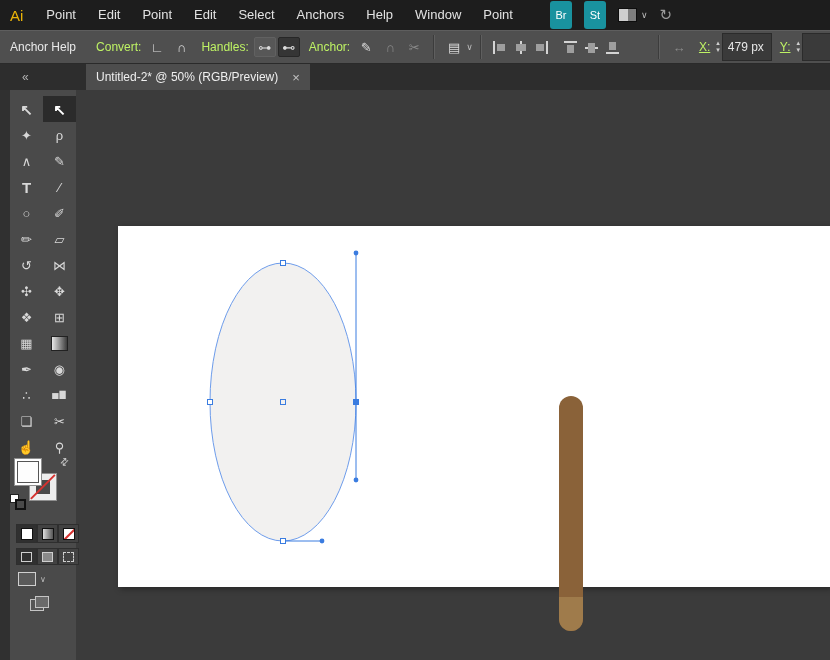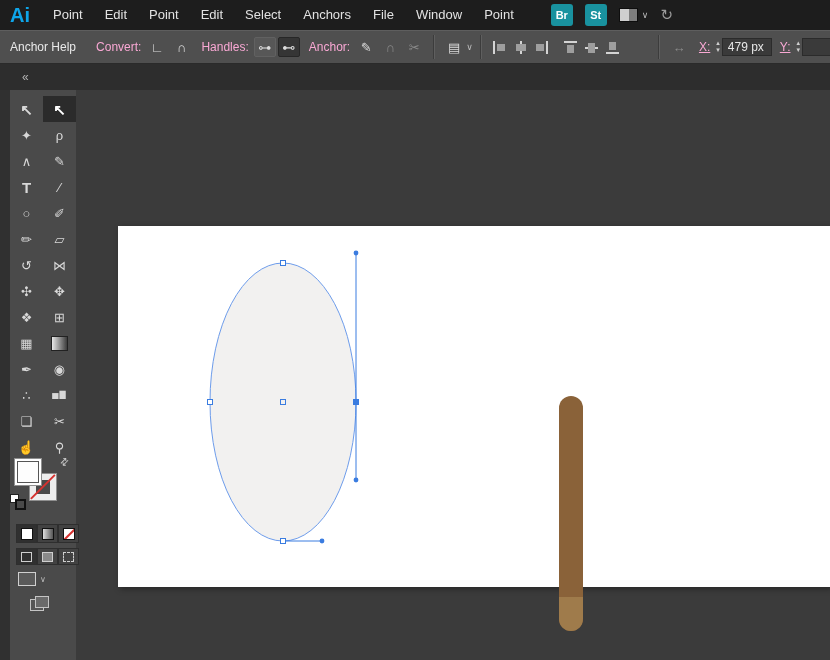--- a/index.html
+++ b/index.html
@@ -4,55 +4,55 @@
 <style>
   html,body{margin:0;padding:0}
   body{
     width:830px;height:660px;position:relative;overflow:hidden;
     background:#3b3b3b;font-family:"Liberation Sans",sans-serif;
     -webkit-font-smoothing:antialiased;user-select:none;
   }
   
   .menu-bar{position:absolute;left:0;top:0;width:830px;height:30px;background:#1d1d1d;
     display:flex;align-items:center;color:#e2e2e2;font-size:13px;z-index:20}
-  .logo{color:#0ea5e9;font-weight:bold;font-size:20px;padding:0 12px 0 10px}
+  .logo{color:#eab308;font-weight:normal;font-size:15px;padding:0 12px 0 10px}
   .menu-item{padding:0 11px;line-height:30px;cursor:default}
   .menu-icons{display:flex;align-items:center;margin-left:26px;gap:12px}
-  .app-tile{width:22px;height:22px;background:#19929f;border-radius:3px;color:#fff;
-    font-size:11px;display:flex;align-items:center;justify-content:center;font-weight:bold}
+  .app-tile{width:22px;height:28px;background:#19929f;border-radius:3px;color:#fff;
+    font-size:11px;display:flex;align-items:center;justify-content:center;font-weight:normal}
   .ws-icon{display:flex;align-items:center;gap:4px;color:#bdbdbd}
   .ws-rects{width:17px;height:12px;background:linear-gradient(to right,#cfcfcf 55%,#7e7e7e 55%);border:1px solid #0e0e0e}
   .ws-chev{font-size:9px;color:#bdbdbd}
   .touch-glyph{font-size:15px;color:#9a9a9a}
   
   .control-bar{position:absolute;left:0;top:30px;width:830px;height:34px;background:#4f4f4f;
     border-top:1px solid #5e5e5e;border-bottom:1px solid #2a2a2a;box-sizing:border-box;
     display:flex;align-items:center;font-size:12px;color:#c7c7c7;padding-left:10px;z-index:20;overflow:hidden}
   .cb-title{color:#e9e9e9;margin-right:12px;white-space:nowrap}
-  .cb-label{color:#f9a8d4;margin:0 4px 0 8px;white-space:nowrap}
+  .cb-label{color:#bef264;margin:0 4px 0 8px;white-space:nowrap}
   .cbtn{width:22px;height:20px;display:inline-flex;align-items:center;justify-content:center;
     color:#dcdcdc;font-size:13px;margin:0 1px;border-radius:2px}
   .cbtn.boxed{border:1px solid #616161;background:#575757;width:20px;height:18px}
   .cbtn.pressed{background:#353535;border:1px solid #272727}
   .cbtn.dim{color:#8a8a8a}
   .vsep{width:1px;height:24px;background:#3c3c3c;border-right:1px solid #5f5f5f;margin:0 7px}
   .alg{width:15px;height:15px;position:relative;margin:0 3px;display:inline-block}
   .alg::before{content:"";position:absolute;background:#d4d4d4}
   .alg::after{content:"";position:absolute;background:#9e9e9e}
   .alg-l::before{left:1px;top:1px;width:2px;height:13px}.alg-l::after{left:5px;top:4px;width:8px;height:7px}
   .alg-c::before{left:7px;top:1px;width:2px;height:13px}.alg-c::after{left:3px;top:4px;width:10px;height:7px}
   .alg-r::before{right:1px;top:1px;width:2px;height:13px}.alg-r::after{right:5px;top:4px;width:8px;height:7px}
   .alg-t::before{top:1px;left:1px;height:2px;width:13px}.alg-t::after{top:5px;left:4px;height:8px;width:7px}
   .alg-m::before{top:7px;left:1px;height:2px;width:13px}.alg-m::after{top:3px;left:4px;height:10px;width:7px}
   .alg-b::before{bottom:1px;left:1px;height:2px;width:13px}.alg-b::after{bottom:5px;left:4px;height:8px;width:7px}
   .algap{width:8px}
   .coord-cluster{margin-left:auto;display:flex;align-items:center}
   .spin{display:inline-flex;flex-direction:column;margin:0 2px;line-height:6px}
   .spin span{font-size:7px;color:#cfcfcf;height:7px;display:block;text-align:center;cursor:default}
-  .field{background:#3a3a3a;border:1px solid #2b2b2b;color:#e6e6e6;height:18px;min-width:50px;
+  .field{background:#3a3a3a;border:1px solid #2b2b2b;color:#e6e6e6;height:28px;min-width:50px;
     display:inline-flex;align-items:center;padding:0 5px;font-size:12px;box-sizing:border-box}
   .field.y{min-width:46px;margin-right:-18px}
   .u{text-decoration:underline}
   
   .tab-strip{position:absolute;left:0;top:64px;width:830px;height:26px;background:#2d2d2d;z-index:15;display:flex;align-items:stretch}
   .dock-head{width:76px;display:flex;align-items:center;color:#b5b5b5;font-size:12px}
   .dock-head .chev{margin-left:22px;letter-spacing:-2px}
   .doc-tab{margin-left:10px;background:#4d4d4d;display:flex;align-items:center;
     padding:0 10px;color:#efefef;font-size:12px;white-space:nowrap}
   .tab-close{margin-left:14px;color:#c2c2c2;font-size:13px}
@@ -109,21 +109,21 @@
 <body>
 
 <div class="menu-bar">
   <span class="logo">Ai</span>
   <span class="menu-item">Point</span>
   <span class="menu-item">Edit</span>
   <span class="menu-item">Point</span>
   <span class="menu-item">Edit</span>
   <span class="menu-item">Select</span>
   <span class="menu-item">Anchors</span>
-  <span class="menu-item">File</span>
+  <span class="menu-item">Help</span>
   <span class="menu-item">Window</span>
   <span class="menu-item">Point</span>
   <div class="menu-icons">
     <span class="app-tile">Br</span>
     <span class="app-tile">St</span>
     <span class="ws-icon">
       <span class="ws-rects"></span>
       <span class="ws-chev">∨</span>
     </span>
     <span class="touch-glyph">↻</span>
@@ -168,20 +168,24 @@
         <span>▾</span>
       </span>
     <span class="field y"></span>
   </div>
 </div>
 
 <div class="tab-strip">
   <div class="dock-head">
     <span class="chev">«</span>
   </div>
+  <div class="doc-tab">
+    <span>Untitled-2* @ 50% (RGB/Preview)</span>
+    <span class="tab-close">×</span>
+  </div>
 </div>
 
 <div class="left-edge"></div>
 <div class="tool-panel">
   <div class="tool-grid">
     <div class="tcell">
         <span class="tglyph big">↖</span>
       </div>
     <div class="tcell active">
         <span class="tglyph big">↖</span>

